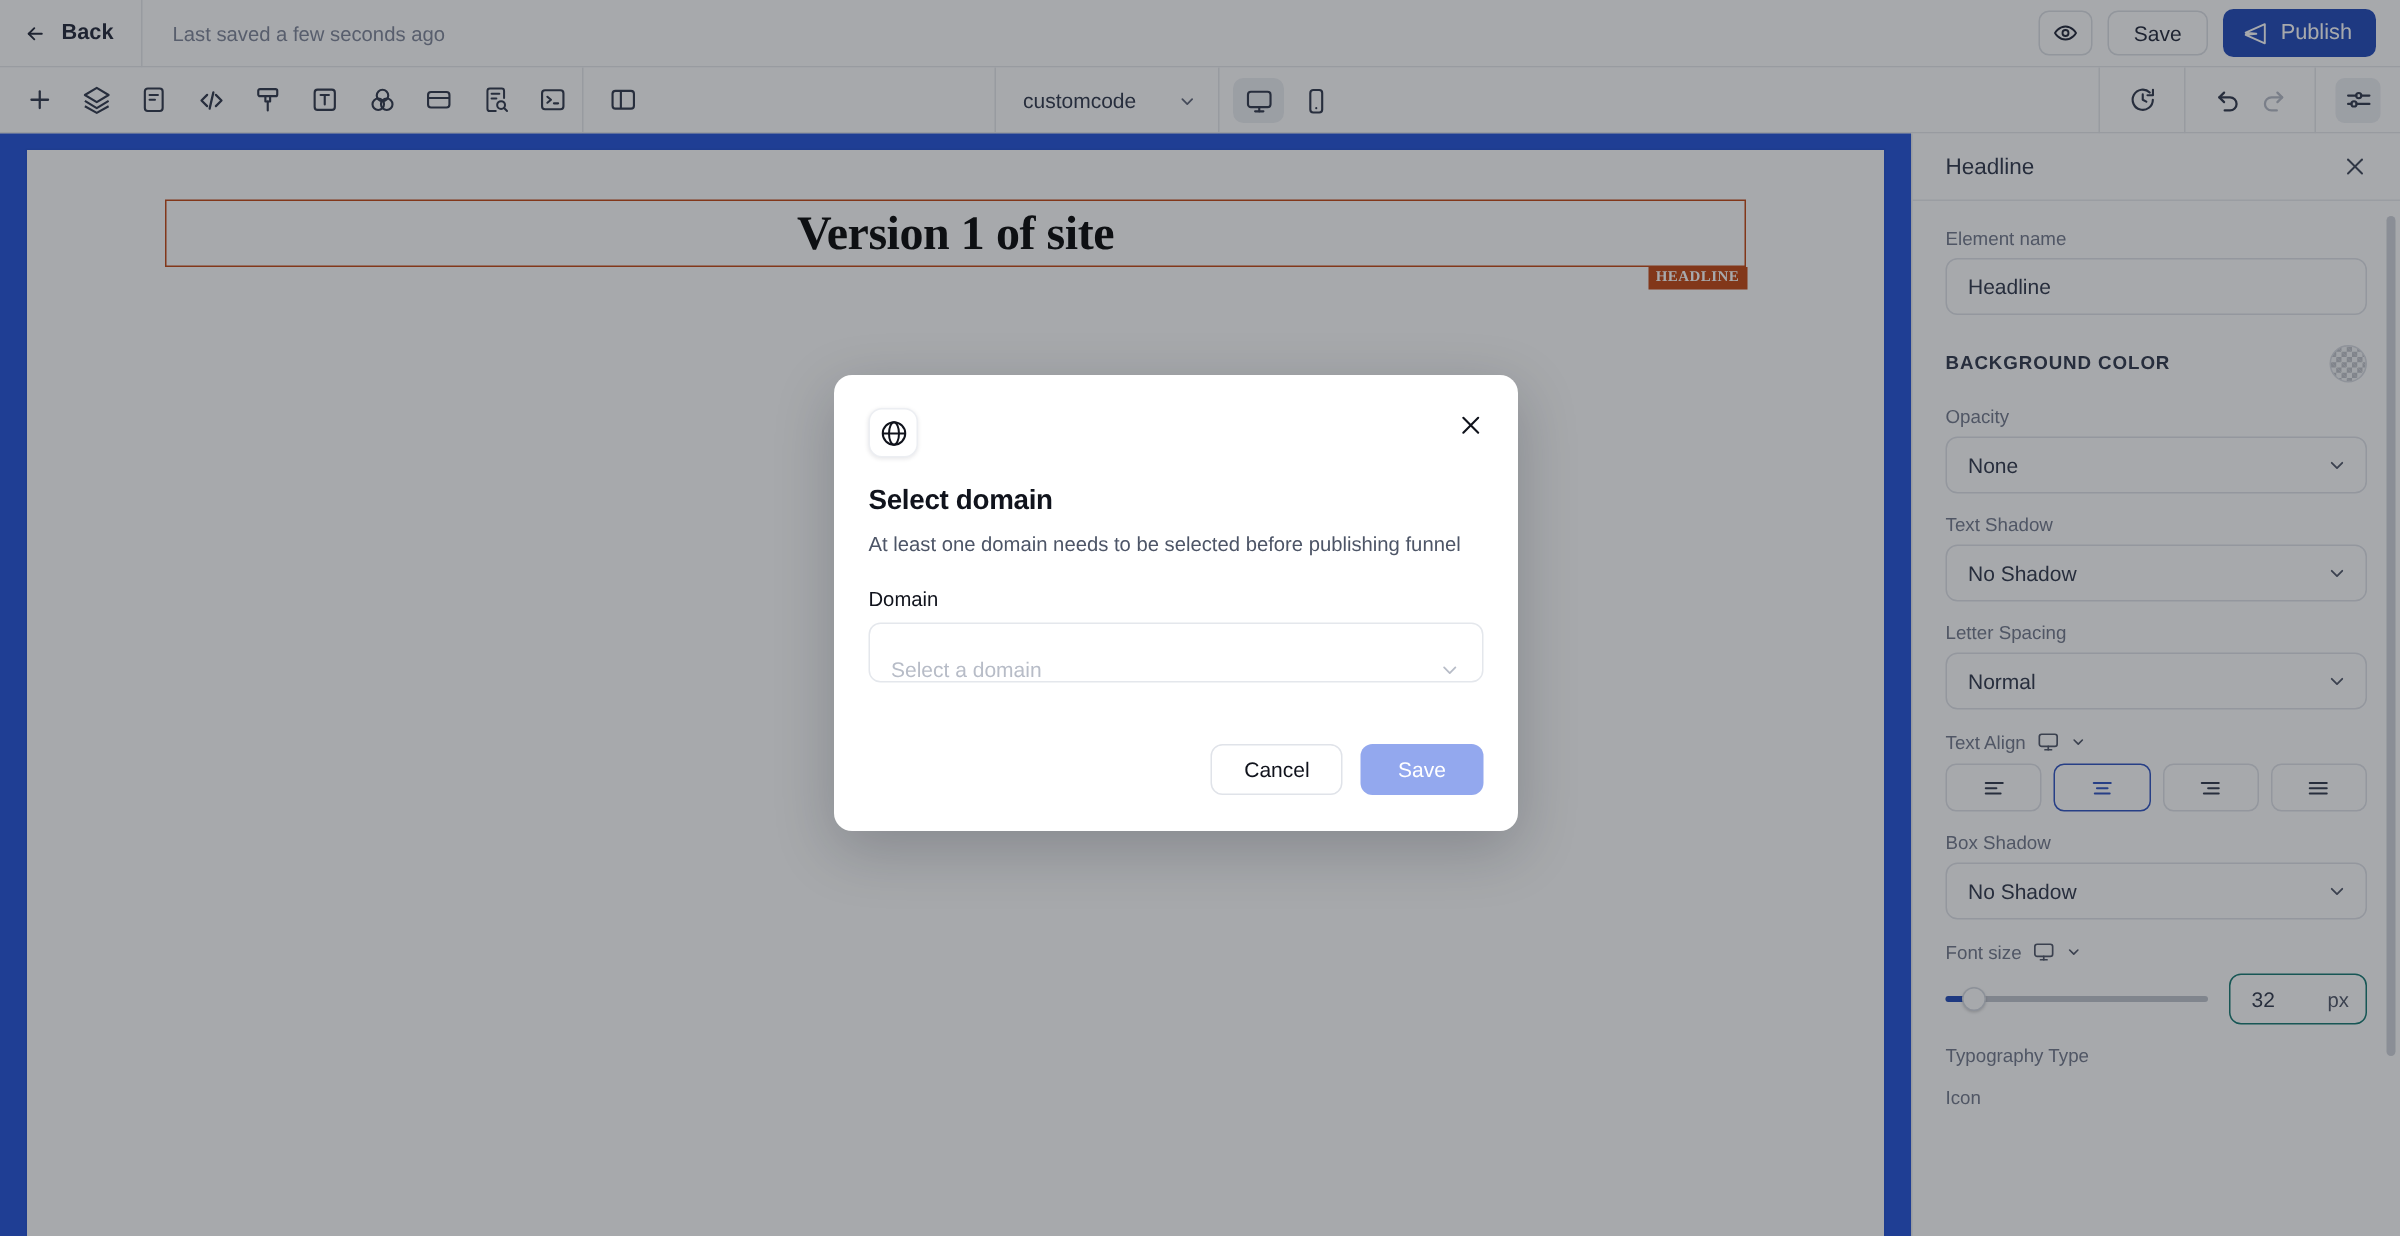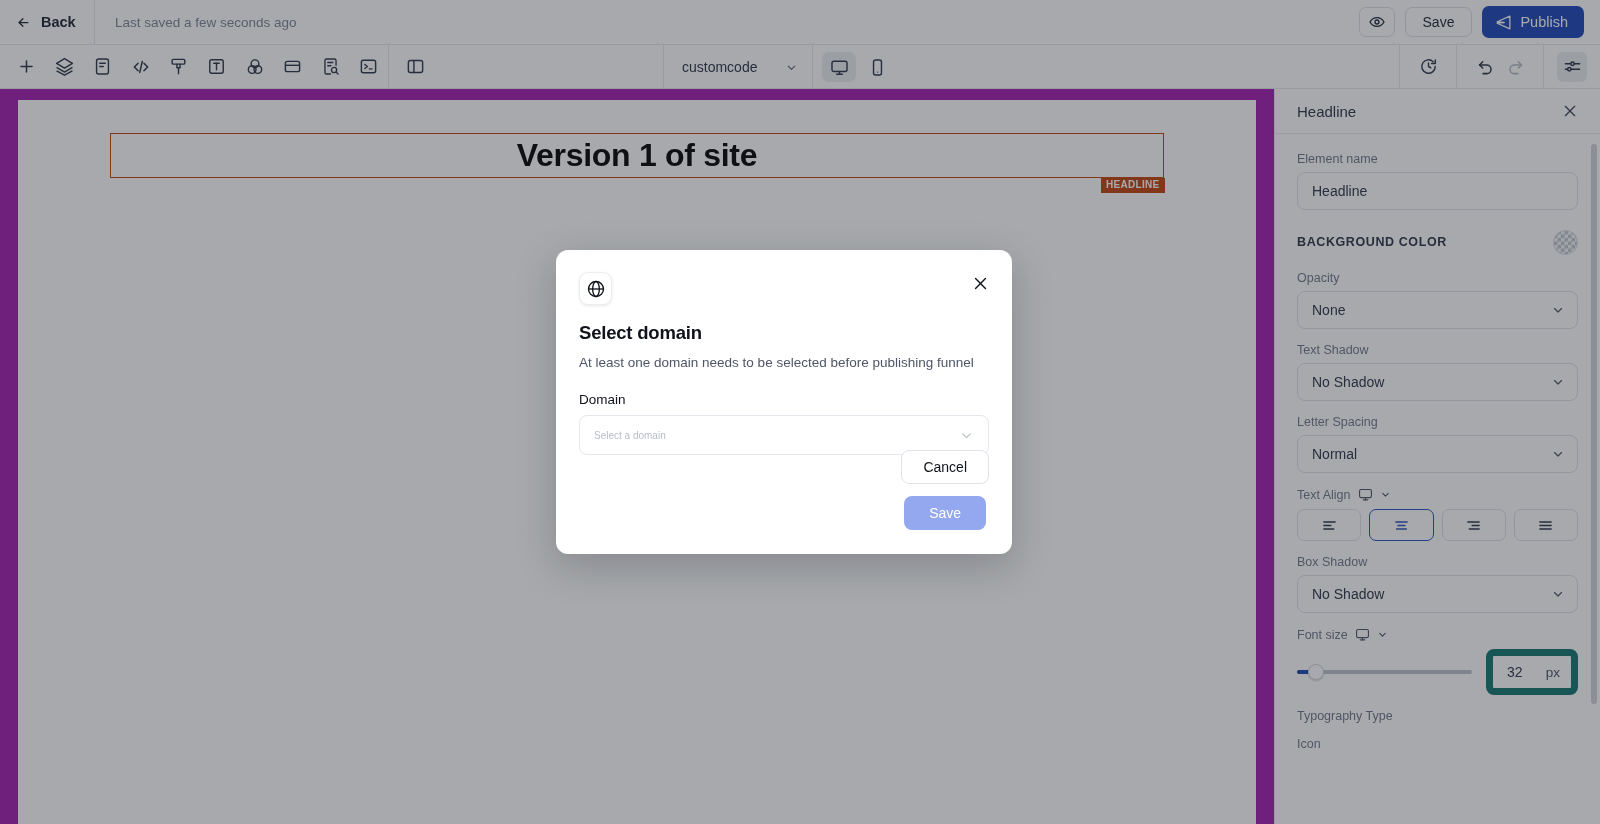--- a/index.html
+++ b/index.html
@@ -90,21 +90,21 @@
   .t2r-ic {
     width: 30px; height: 30px; display: flex; align-items: center;
     justify-content: center; cursor: pointer; color: #2b3246; border-radius: 6px;
   }
   .t2r-ic.muted { color: #b4b9c5; }
   .t2r-ic.active { background: #eceef2; }
 
   
   .canvas-area {
     position: absolute; top: 89px; left: 0; width: 1274px; height: 735px;
-    background: #a21caf; overflow: hidden;
+    background: #1d4ed8; overflow: hidden; font-family: Liberation Serif, serif;
   }
   .page-sheet {
     position: absolute; left: 18px; top: 11px; width: 1238px; height: 724px;
     background: #ffffff; box-shadow: 0 0 0 1px rgba(0,0,0,0.04);
   }
   .headline-wrap {
     position: absolute; left: 92px; top: 33px; width: 1054px; height: 45px;
     border: 1.5px solid #c2410c;
   }
   .headline-text {
@@ -192,21 +192,21 @@
   .slider-fill {
     position: absolute; left: 0; top: 9px; width: 9%; height: 4px;
     background: #1b45b8; border-radius: 2px;
   }
   .slider-knob {
     position: absolute; left: 6%; top: 3px; width: 16px; height: 16px;
     border-radius: 50%; background: #fff; border: 1px solid #d3d7df;
     box-shadow: 0 1px 2px rgba(0,0,0,.18);
   }
   .num-box {
-    width: 92px; height: 46px; border: 7px solid #0f766e; border-radius: 8px;
+    width: 92px; height: 34px; border: 1px solid #0f766e; border-radius: 8px;
     display: flex; align-items: center; justify-content: space-between;
     padding: 0 11px 0 14px; font-size: 14px; color: #2b3246;
   }
   .num-box .unit { color: #4b5264; font-size: 13.5px; }
   .rp-scrollbar {
     position: absolute; right: 3px; top: 10px; width: 6px; height: 560px;
     background: #cfd3da; border-radius: 3px;
   }
 
   
@@ -230,31 +230,31 @@
     font-size: 18.5px; font-weight: bold; color: #10131c; margin-top: 17px;
     letter-spacing: -0.2px;
   }
   .ms { font-size: 13.5px; color: #4d5567; margin-top: 11px; }
   .modal-field-label {
     font-size: 13.5px; color: #10131c; margin-top: 22px; margin-bottom: 8px;
     display: block; font-weight: 500;
   }
   .modal-select {
     width: 410px; height: 40px; border: 1px solid #e4e7ec; border-radius: 8px;
-    display: flex; align-items: center; padding: 0 14px 0 14px;
-    font-size: 10px; color: #b7bcc7; cursor: pointer;
+    display: flex; align-items: flex-end; padding: 0 14px 0 14px;
+    font-size: 14px; color: #b7bcc7; cursor: pointer;
   }
   .modal-select .chev { margin-left: auto; color: #b7bcc7; }
   .edit-link {
     display: flex; align-items: center; gap: 9px; margin-top: 16px;
     color: #2451e6; font-size: 13.5px; cursor: pointer; font-weight: 500;
   }
   .modal-actions {
     position: absolute; right: 23px; bottom: 24px;
-    display: flex; align-items: center; gap: 12px; flex-direction: column;
+    display: flex; align-items: center; gap: 12px;
   }
   .btn-cancel {
     height: 34px; padding: 0 21px; border: 1px solid #e0e3e9; border-radius: 8px;
     background: #fff; font-size: 14px; color: #10131c; cursor: pointer;
     display: flex; align-items: center;
   }
   .btn-modal-save {
     height: 34px; padding: 0 25px; border: none; border-radius: 8px;
     background: #93a8ee; font-size: 14px; color: #ffffff; cursor: default;
     display: flex; align-items: center;

